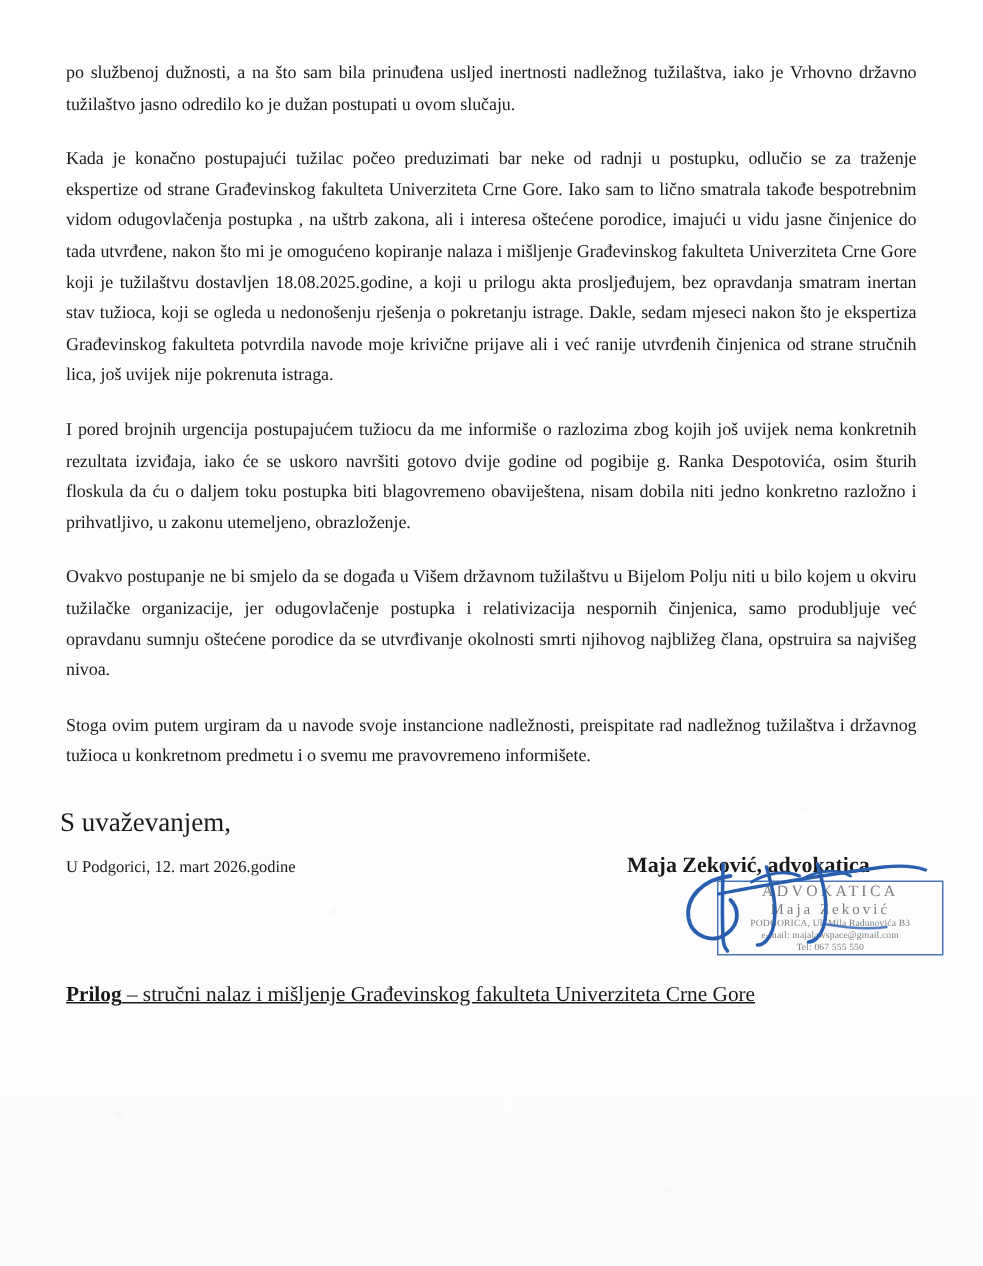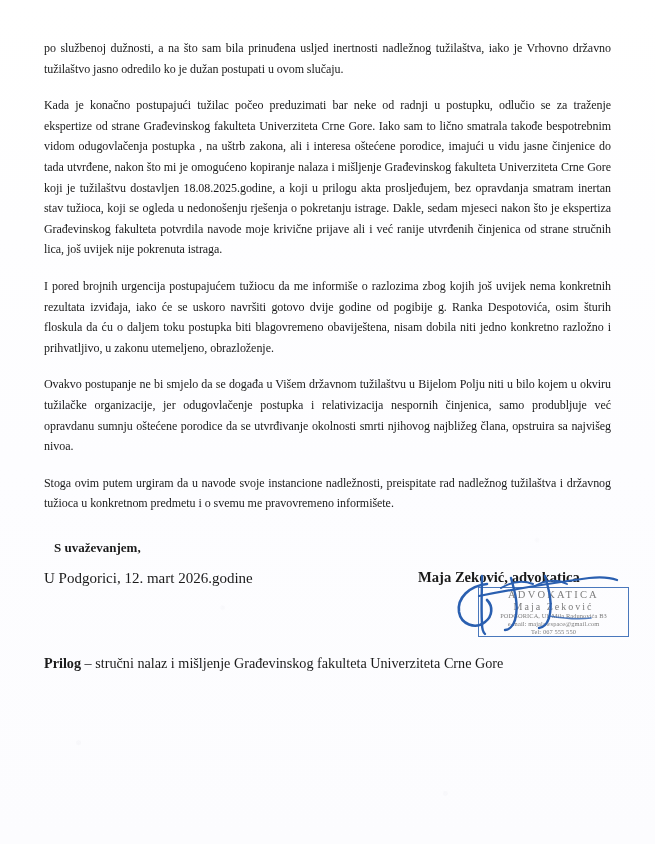--- a/index.html
+++ b/index.html
@@ -40,31 +40,30 @@
     text-align: justify;
     text-justify: inter-word;
     font-size: 12px;
     line-height: 20.6px;
     letter-spacing: -0.05px;
   }
   p.para:last-child { margin-bottom: 0; }
 
   .closing {
     position: absolute;
-    left: 54px;
+    left: 40px;
     top: 538px;
-    font-size: 13px;
+    font-size: 18px;
     line-height: 20.6px;
-    font-weight: bold;
   }
   .dateline {
     position: absolute;
     left: 44px;
     top: 568px;
-    font-size: 15px;
+    font-size: 11px;
     line-height: 20.6px;
     white-space: nowrap;
   }
   .signer-name {
     position: absolute;
     left: 418px;
     top: 567px;
     font-size: 14.6px;
     font-weight: bold;
     line-height: 20px;
@@ -122,20 +121,21 @@
     pointer-events: none;
   }
 
   .attachment {
     position: absolute;
     left: 44px;
     top: 653px;
     font-size: 14.2px;
     line-height: 20px;
     white-space: nowrap;
+    text-decoration: underline;
   }
   .attachment b { font-weight: bold; }
 </style>
 </head>
 <body>
 
 <div class="page">
   <div class="scan-tint"></div>
 
   <div class="body-area">

